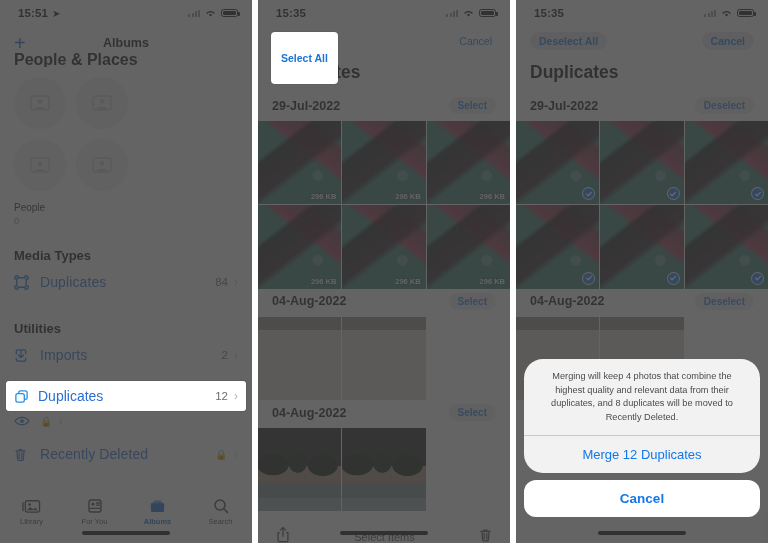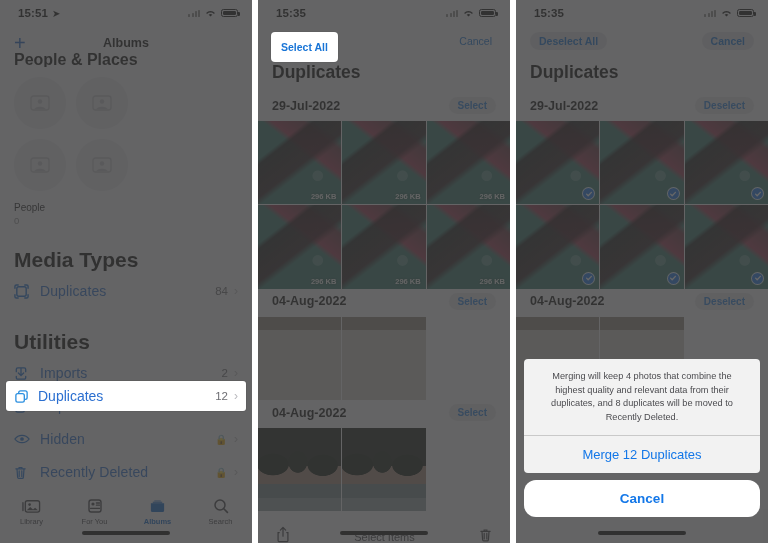--- a/index.html
+++ b/index.html
@@ -40,21 +40,21 @@
   .nav-title { position:absolute; left:0; right:0; text-align:center; font-size:12.5px; font-weight:700; color:#111; }
 
   .scrollbody { padding:0 14px; }
   .sec-hd-cut { font-size:16px; font-weight:700; color:#111; margin-top:-9px; height:16px; overflow:hidden; }
   .faces { display:flex; flex-wrap:wrap; gap:10px; width:128px; margin-top:10px; }
   .face { width:52px; height:52px; border-radius:50%; background:#e1e1e6; display:flex; align-items:center; justify-content:center; }
   .face svg { opacity:.45; }
   .people-lab { margin-top:10px; font-size:10px; color:#1c1c1e; line-height:1.35; }
   .people-cnt { font-size:9.5px; color:#8a8a8e; }
 
-  .sec-hd { font-size:21px; font-weight:700; color:#0a0a0a; margin-top:22px; margin-bottom:3px; }
+  .sec-hd { font-size:13px; font-weight:700; color:#0a0a0a; margin-top:22px; margin-bottom:3px; }
 
   .row { display:flex; align-items:center; height:33px; position:relative; }
   .row .ic { width:26px; display:flex; align-items:center; color:#1b6fd4; }
   .row .lab { font-size:14px; color:#2b6fd0; flex:1; letter-spacing:.1px; }
   .row .val { font-size:11.5px; color:#6d6d72; margin-right:6px; }
   .row .chev { color:#b9b9be; font-size:12px; }
   .row .lock { color:#3a3a3c; font-size:10px; margin-right:6px; }
 
   
   .hl-row {
@@ -70,21 +70,21 @@
   .tab.on .tl { color:#0a63c9; font-weight:700; }
   .homebar { position:absolute; bottom:8px; left:50%; transform:translateX(-50%); width:88px; height:4px; background:#0a0a0a; border-radius:3px; }
 
   
   .p2, .p3 { background:#efeff4; }
   .dupnav { height:30px; display:flex; align-items:center; justify-content:space-between; padding:0 14px; }
   .pillbtn { font-size:10.5px; font-weight:700; color:#1874d6; background:#dcdce1; padding:3px 9px; border-radius:11px; }
   .pillbtn.plain { background:transparent; padding:3px 4px; font-weight:400; }
   .hl-pill {
     position:absolute; z-index:60; background:#fff; border-radius:4px;
-    padding:9px 10px; font-size:10.5px; font-weight:700; color:#1874d6;
+    padding:20px 10px; font-size:10.5px; font-weight:700; color:#1874d6;
     box-shadow:0 0 0 1px rgba(0,0,0,0.04);
   }
   .bigtitle { font-size:17.5px; font-weight:700; color:#0a0a0a; padding:6px 14px 10px; }
   .grouphd { display:flex; align-items:center; justify-content:space-between; padding:4px 14px 7px; }
   .grouphd .gdate { font-size:12.5px; font-weight:700; color:#111; }
   .gsel { font-size:10px; font-weight:600; color:#2b7fdc; background:#dfdfe4; padding:3px 9px; border-radius:10px; }
 
   .grid { display:grid; grid-template-columns:repeat(3,1fr); gap:1px; }
   .cell { position:relative; aspect-ratio:1/1; overflow:hidden; }
   .cell .szlab {
@@ -136,21 +136,21 @@
 
   .dupbar {
     position:absolute; left:0; right:0; bottom:0; height:52px;
     display:flex; align-items:flex-end; padding:10px 18px 0;
   }
   .dupbar .mid { flex:1; text-align:center; font-size:11px; color:#3c3c43; }
 
   
   .sheet { position:absolute; left:8px; right:8px; bottom:26px; z-index:70; }
   .sheet .grp {
-    background:rgba(247,247,247,0.97); border-radius:4px; overflow:hidden;
+    background:rgba(247,247,247,0.97); border-radius:19px; overflow:hidden;
     margin-bottom:7px; backdrop-filter:blur(6px);
   }
   .sheet .msg {
     padding:11px 13px 10px; text-align:center; font-size:9.2px; line-height:1.5;
     color:#4b4b4f; border-bottom:.6px solid rgba(0,0,0,.17);
   }
   .sheet .act {
     padding:11px 0; text-align:center; font-size:13px; font-weight:400; color:#1377e8;
   }
   .sheet .cancel {
@@ -266,21 +266,20 @@
         <span class="chev">›</span>
       </div>
 
       <div class="row">
         <span class="ic">
           <svg width="16" height="12" viewBox="0 0 18 12">
             <path d="M1 6s3-4.2 8-4.2S17 6 17 6s-3 4.2-8 4.2S1 6 1 6z" fill="none" stroke="#1b6fd4" stroke-width="1.4"></path>
             <circle cx="9" cy="6" r="2.1" fill="#1b6fd4"></circle>
           </svg>
         </span>
-        <span class="lab">Hidden</span>
         <span class="lock">🔒</span>
         <span class="chev">›</span>
       </div>
 
       <div class="row">
         <span class="ic">
           <svg width="13" height="15" viewBox="0 0 14 16">
             <path d="M2 4h10M5.5 4V2.6h3V4M3.2 4l.7 9.2a1.2 1.2 0 0 0 1.2 1.1h3.8a1.2 1.2 0 0 0 1.2-1.1L10.8 4M5.6 6.3v6M8.4 6.3v6" fill="none" stroke="#1b6fd4" stroke-width="1.3" stroke-linecap="round"></path>
           </svg>
         </span>

